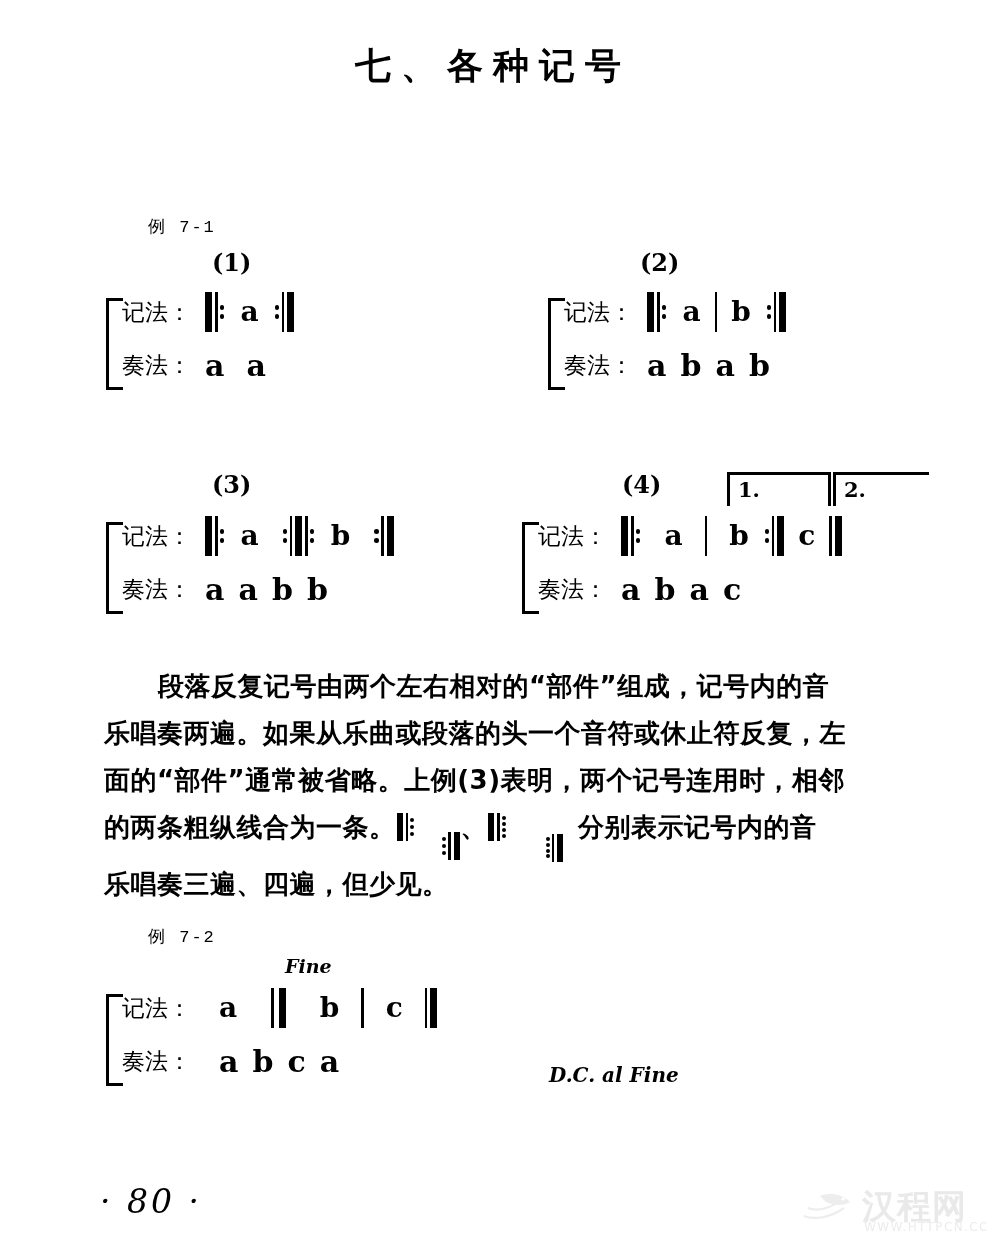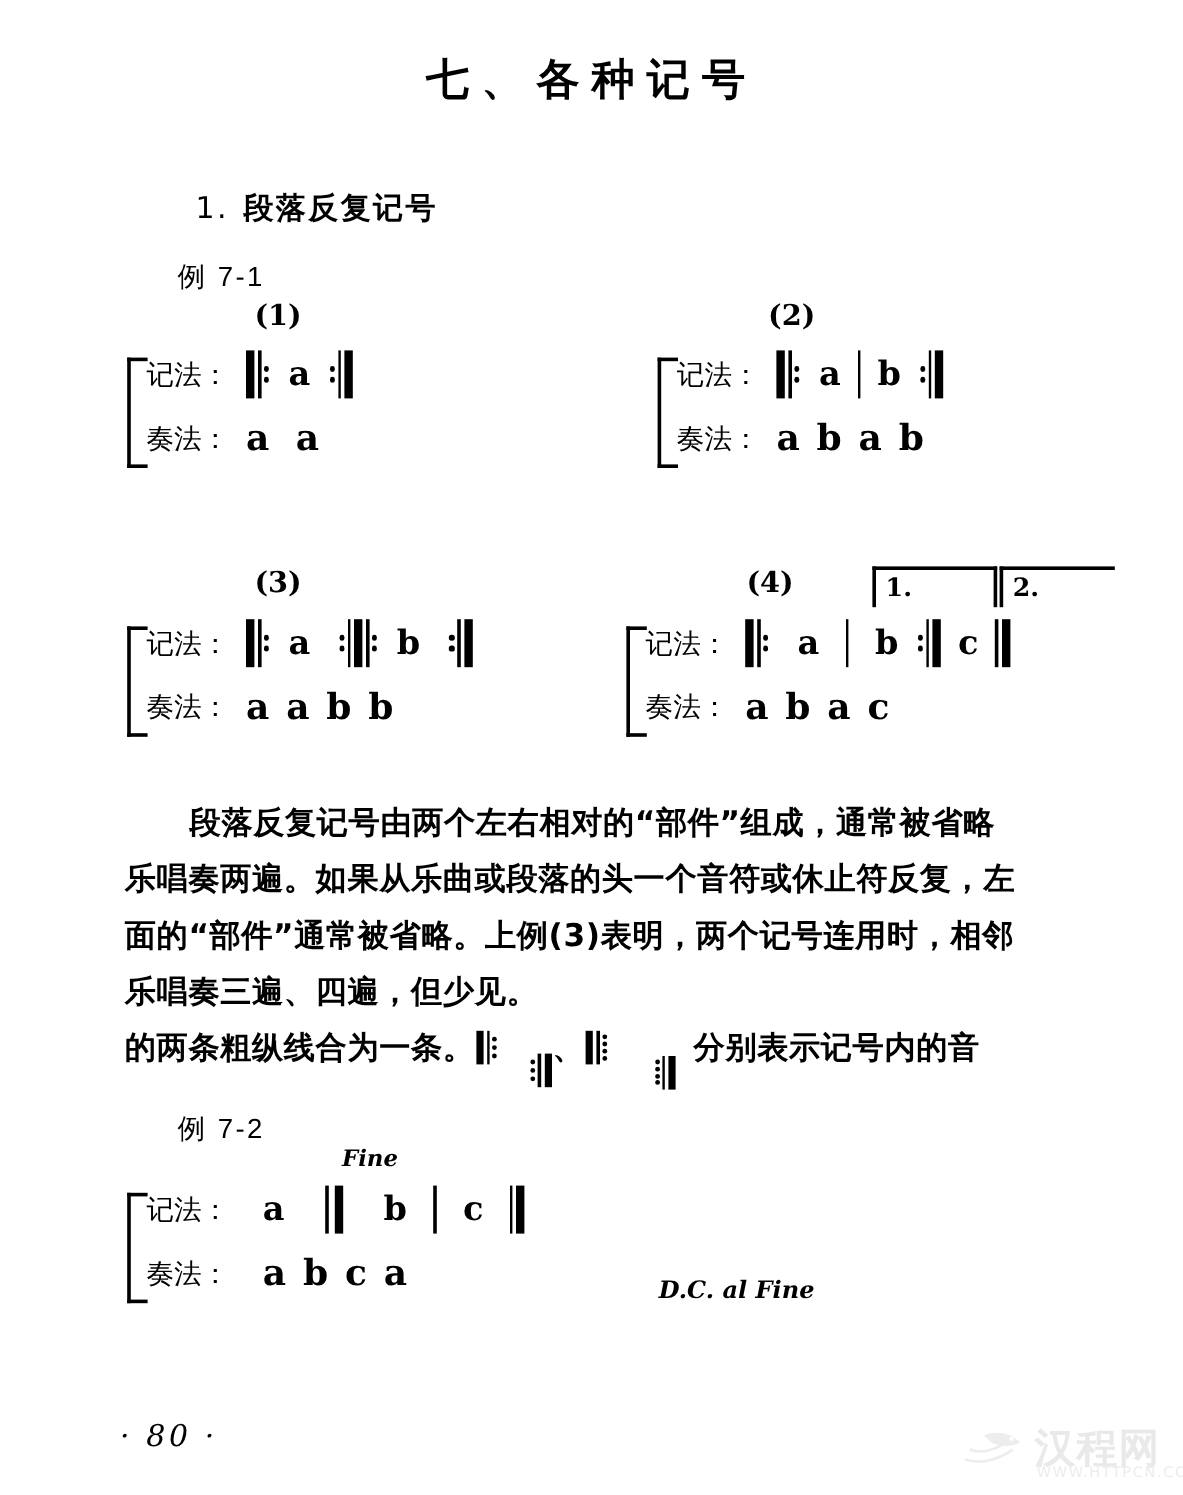--- a/index.html
+++ b/index.html
@@ -43,23 +43,23 @@
     font-size: 25px;
     font-weight: 700;
     letter-spacing: 2px;
     font-family: "DejaVu Sans", "Liberation Sans", sans-serif;
   }
   .section-heading .num { margin-right: 12px; font-weight: 400; }
 
   
   .example-label {
     position: absolute;
-    font-size: 23px;
+    font-size: 17px;
     letter-spacing: 2px;
-    font-family: Liberation Sans, sans-serif;
+    font-family: Liberation Mono, monospace;
   }
   #ex71-label { top: 215px; left: 148px; }
   #ex72-label { top: 925px; left: 148px; }
 
   
   .group-number {
     position: absolute;
     font-size: 24px;
     font-weight: 700;
     font-family: "DejaVu Serif", "Liberation Serif", serif;
@@ -221,21 +221,21 @@
     font-family: "DejaVu Serif", "Liberation Serif", serif;
     font-style: italic;
     font-weight: 700;
   }
 
   
   .page-number {
     position: absolute;
     top: 1182px;
     left: 100px;
-    font-size: 25px;
+    font-size: 33px;
     font-style: italic;
     letter-spacing: 3px;
     font-family: "DejaVu Serif", "Liberation Serif", serif;
   }
 
   
   .watermark {
     position: absolute;
     top: 1184px;
     left: 800px;
@@ -270,23 +270,20 @@
     height: 40px;
   }
 </style>
 </head>
 <body>
 
 <div class="page">
 
   <div class="chapter-title">七、各种记号</div>
 
-  <div class="section-heading">
-    <span class="num">1.</span><span>段落反复记号</span>
-  </div>
 
   <div class="example-label" id="ex71-label">例 7-1</div>
 
   <div class="group-number" style="top:248px; left:212px;">(1)</div>
 
   <div class="staff-block" style="top:292px; left:106px;">
     <div class="brace"></div>
 
     <div class="row r1">
       <span class="row-label">记法：</span>
@@ -498,24 +495,23 @@
         <span class="note play">b</span>
         <span class="sp-sm"></span>
         <span class="note play">a</span>
         <span class="sp-sm"></span>
         <span class="note play">c</span>
       </span>
     </div>
   </div>
 
   <div class="body-paragraph">
-    <span class="pline"><span class="indent"></span><span>段落反复记号由两个左右相对的“部件”组成，通常被省略</span></span>
+    <span class="pline"><span class="indent"></span><span>段落反复记号由两个左右相对的“部件”组成，记号内的音</span></span>
     <span class="pline">乐唱奏两遍。如果从乐曲或段落的头一个音符或休止符反复，左</span>
     <span class="pline">面的“部件”通常被省略。上例(3)表明，两个记号连用时，相邻</span>
-    <span class="pline">乐唱奏三遍、四遍，但少见。</span>
     <span class="pline">
       <span>的两条粗纵线合为一条。</span><span class="inline-sign">
           <span class="thick"></span>
           <span class="gap2"></span>
           <span class="thin"></span>
           <span class="dots d3">
             <i></i>
             <i></i>
             <i></i>
           </span>
@@ -543,20 +539,21 @@
             <i></i>
             <i></i>
             <i></i>
             <i></i>
           </span>
           <span class="thin"></span>
           <span class="gap2"></span>
           <span class="thick"></span>
         </span><span class="sp-sm"></span><span>分别表示记号内的音</span>
     </span>
+    <span class="pline">乐唱奏三遍、四遍，但少见。</span>
   </div>
 
   <div class="example-label" id="ex72-label">例 7-2</div>
 
   <div class="annot" id="fine-mark" style="top:955px; left:285px;">Fine</div>
 
   <div class="staff-block" style="top:988px; left:106px;">
     <div class="brace"></div>
 
     <div class="row r1">

